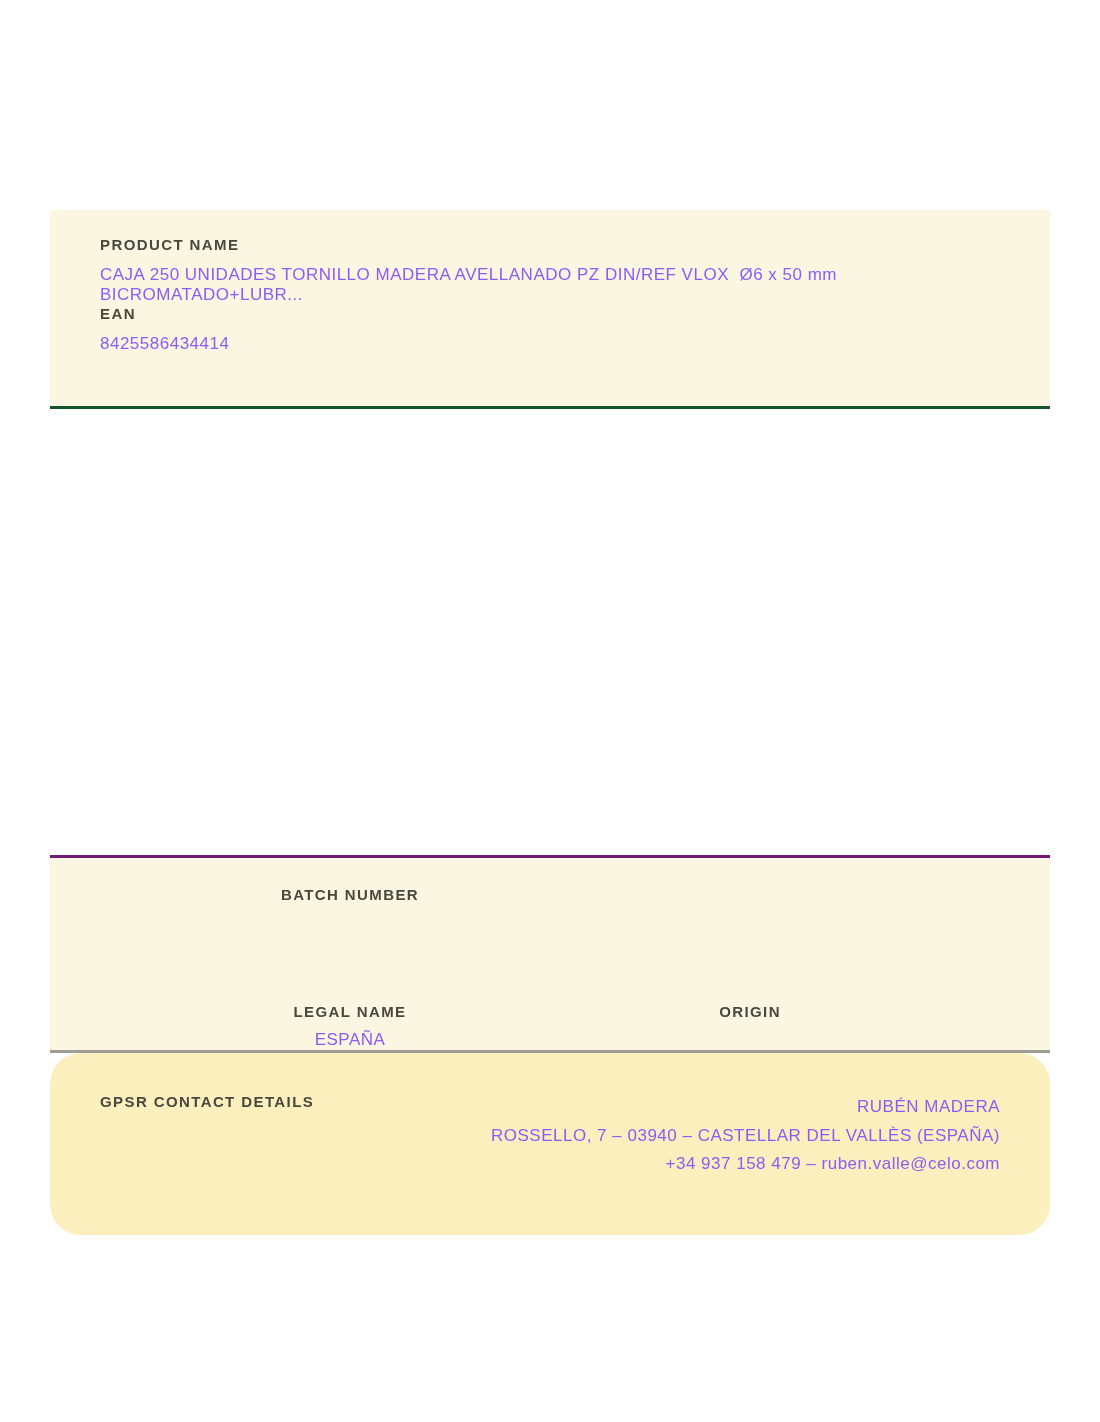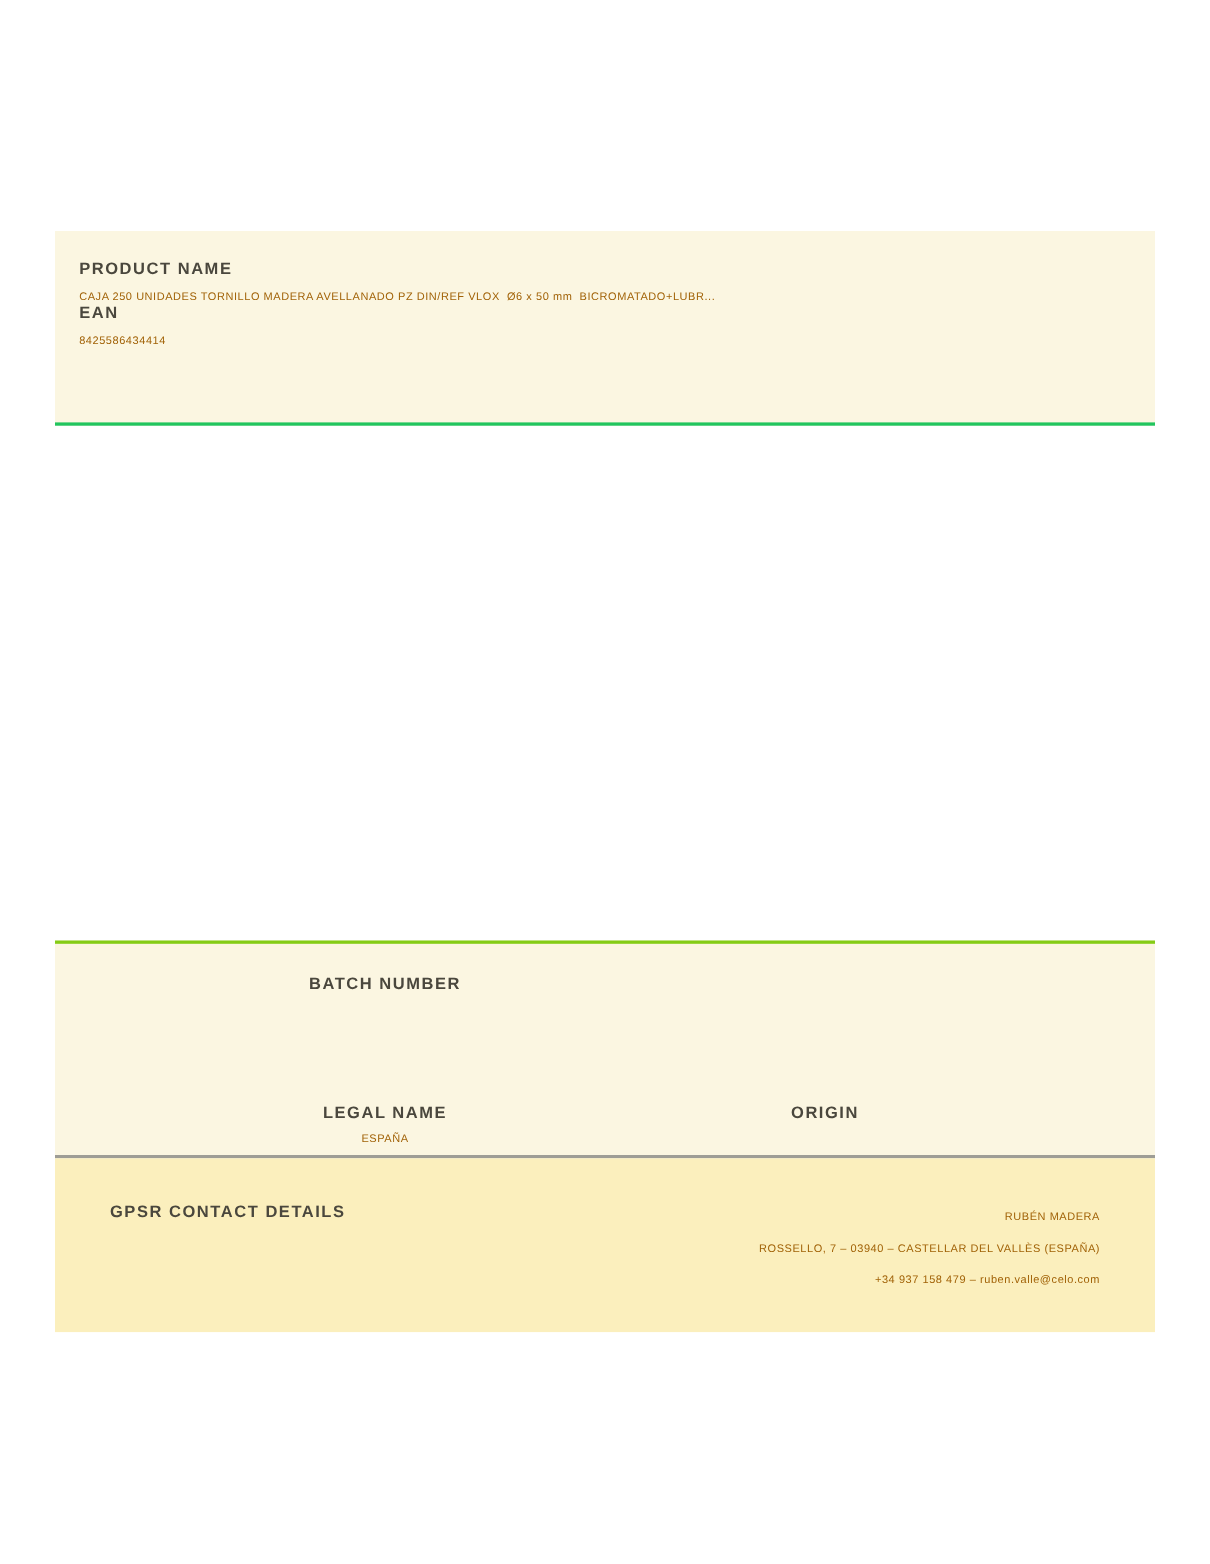--- a/index.html
+++ b/index.html
@@ -20,65 +20,66 @@
     left: 50px;
     width: 1000px;
     box-sizing: border-box;
   }
   .cream { background: #fbf6e1; }
   .yellow { background: #fbefbd; }
 
   
   .product-card {
     top: 210px;
-    height: 177px;
-    padding: 26px 50px 0 22px;
-    border-bottom: 3px solid #22c55e;
+    height: 199px;
+    padding: 26px 50px 0 50px;
+    border-bottom: 3px solid #14532d;
   }
   .label {
     font-size: 15px;
     font-weight: bold;
     letter-spacing: 1.4px;
     color: #4a473d;
   }
   .value {
-    font-size: 10px;
+    font-size: 17px;
     letter-spacing: 0.5px;
-    color: #a16207;
+    color: #8b5cf6;
     white-space: pre-wrap;
   }
   .product-card .value { margin-top: 12px; }
   .product-card .ean-label { }
 
   
   .batch-card {
     top: 855px;
     height: 198px;
-    border-top: 3px solid #84cc16;
+    border-top: 3px solid #701a75;
     border-bottom: 3px solid #9e9d95;
   }
   .two-col {
     width: 800px;
     margin: 0 auto;
     display: grid;
     grid-template-columns: 400px 400px;
     text-align: center;
   }
   .two-col.head-row { margin-top: 28px; }
   .two-col.sub-row  { margin-top: 100px; }
   .two-col.val-row  { margin-top: 10px; }
 
   
   .gpsr-card {
     top: 1053px;
-    height: 158px;
+    height: 182px;
     padding: 40px 50px 0 50px;
     display: flex;
     justify-content: space-between;
     align-items: flex-start;
+    border-radius: 31px;
   }
   .gpsr-right {
     text-align: right;
     line-height: 28.5px;
   }
   .gpsr-right .value { margin-top: 0; }
 </style>
 </head>
 <body>
 

